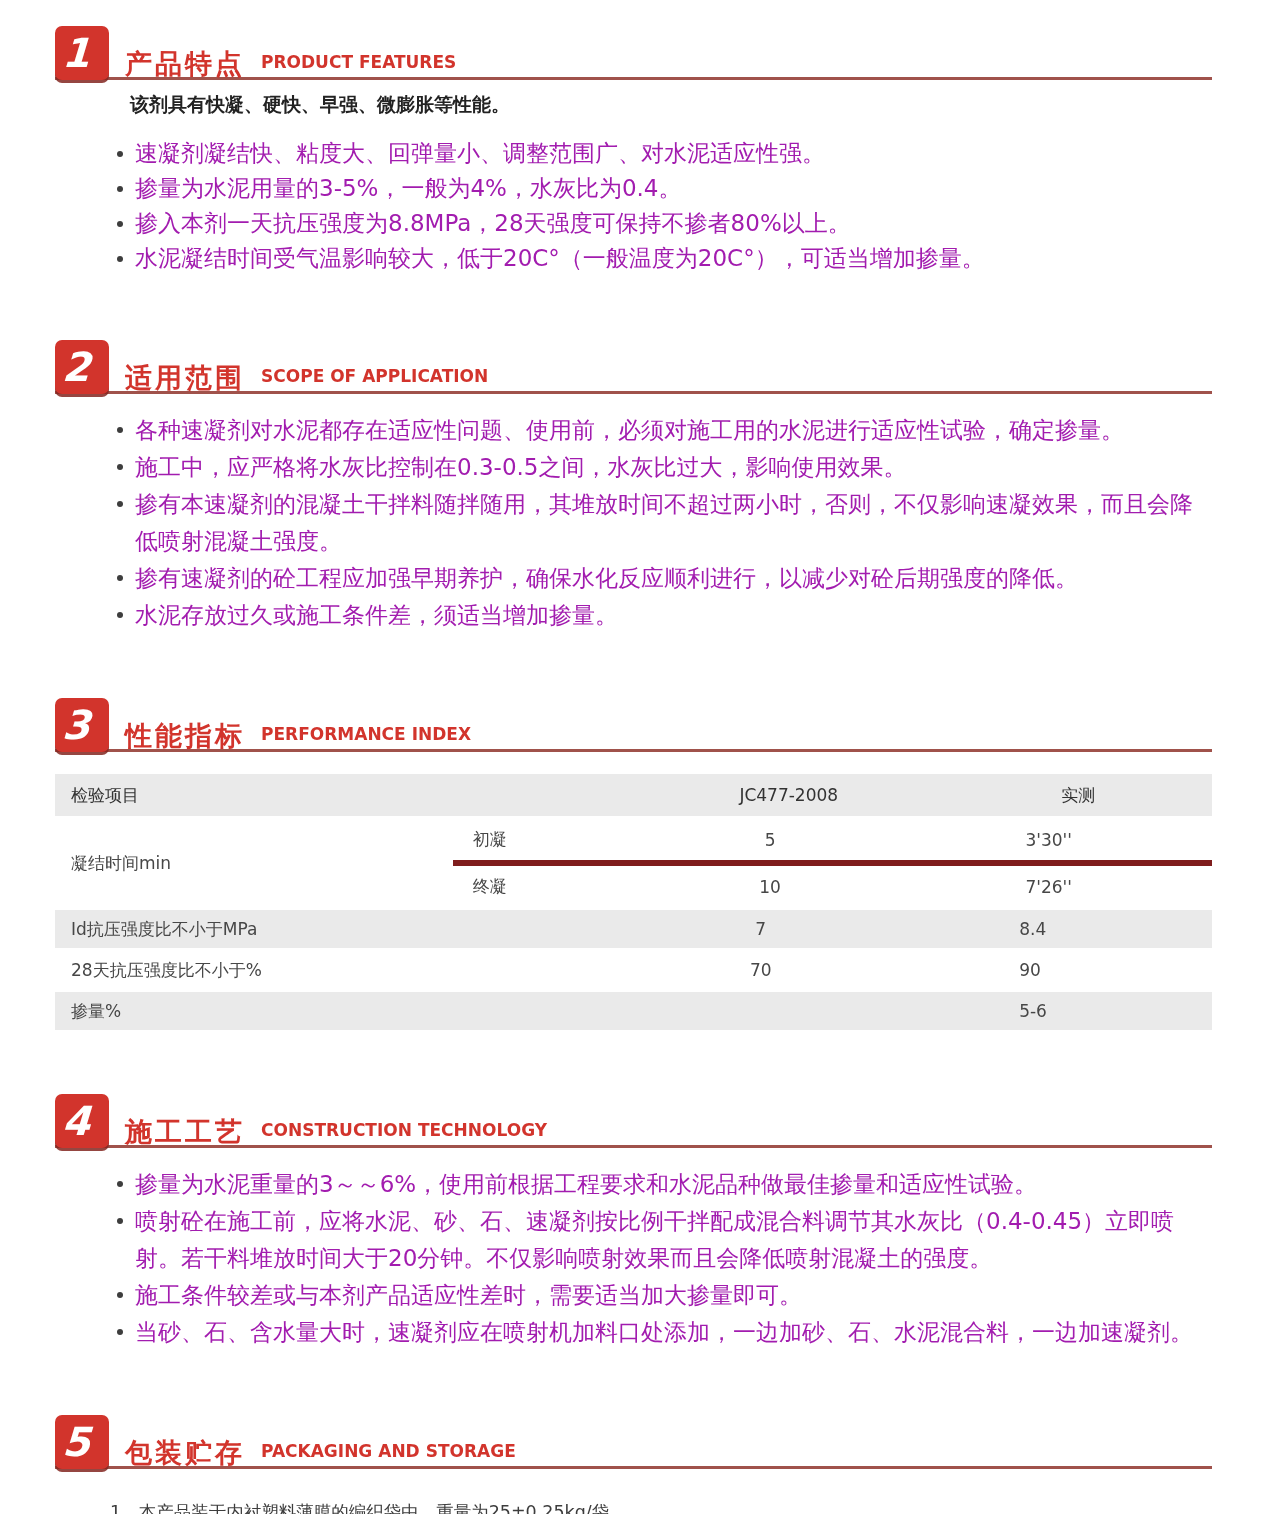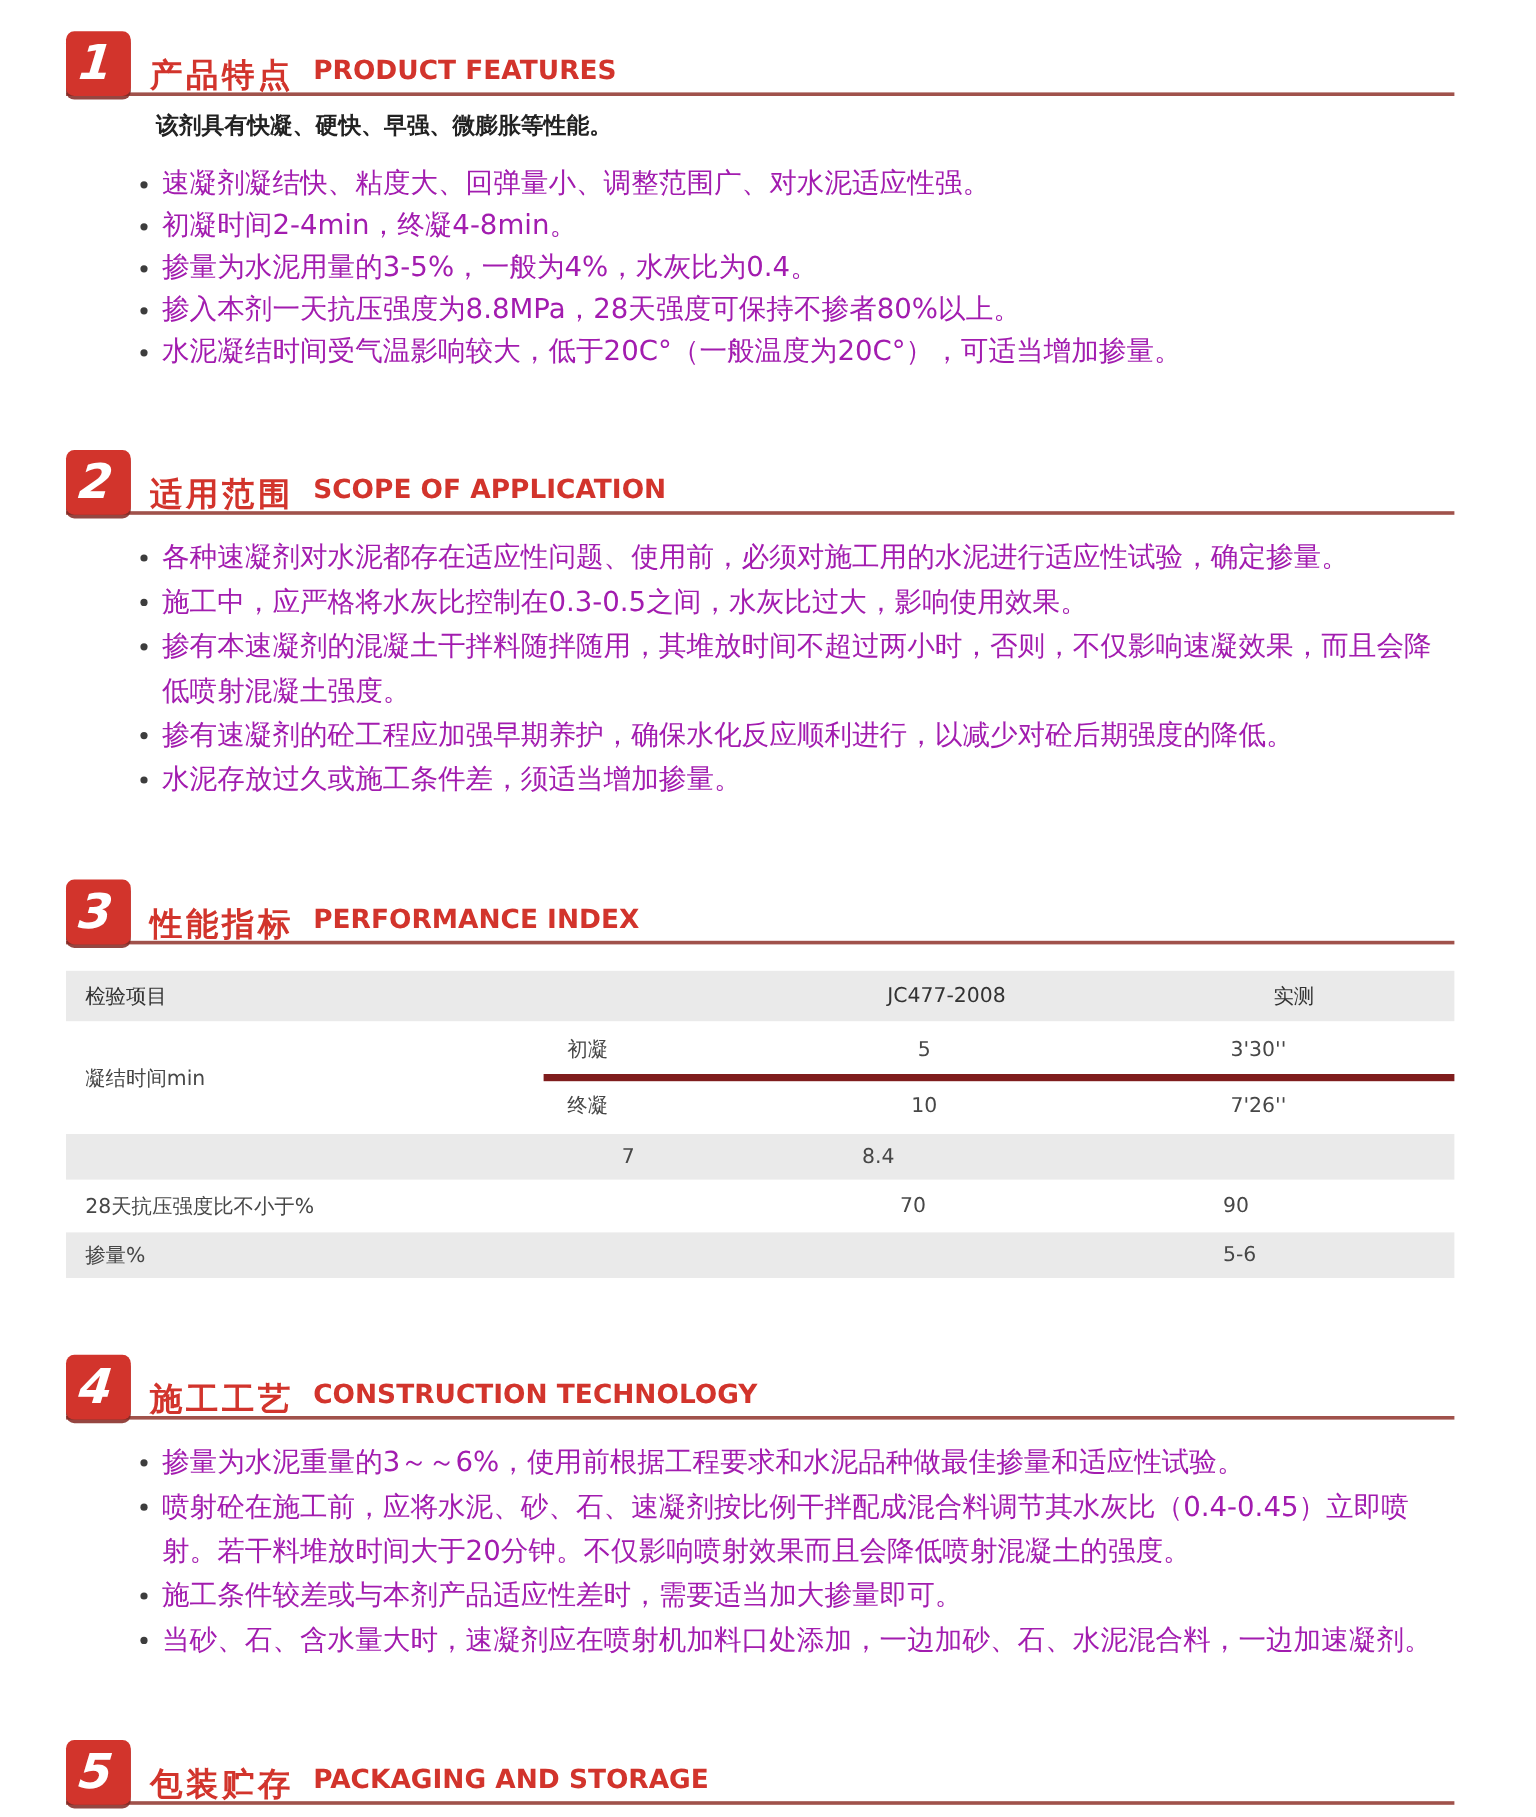--- a/index.html
+++ b/index.html
@@ -30,21 +30,21 @@
     color:#fff; font-size:40px; font-weight:bold;
     font-style:italic; transform:skewX(-6deg);
     line-height:1; padding-right:4px;
   }
   .sec-title-zh {
     color:#d2342c; font-weight:bold; font-size:27px;
     letter-spacing:3px; line-height:1.1;
     margin-bottom:-2px;
   }
   .sec-title-en {
-    color:#d2342c; font-weight:bold; font-size:22px;
+    color:#d2342c; font-weight:bold; font-size:17px;
     letter-spacing:0px; padding-bottom:5px;
   }
 
   
   .intro {
     margin:12px 0 4px 75px;
     font-size:19px; font-weight:bold; color:#222;
   }
   ul.bullets {
     list-style:none; margin:18px 0 0 60px; padding:0;
@@ -105,21 +105,20 @@
     <div class="sec-head">
       <div class="badge">
         <span>1</span>
       </div>
       <div class="sec-title-zh">产品特点</div>
       <div class="sec-title-en">PRODUCT FEATURES</div>
     </div>
     <div class="intro">该剂具有快凝、硬快、早强、微膨胀等性能。</div>
     <ul class="bullets">
       <li>速凝剂凝结快、粘度大、回弹量小、调整范围广、对水泥适应性强。</li>
-      <li>初凝时间2-4min，终凝4-8min。</li>
       <li>掺量为水泥用量的3-5%，一般为4%，水灰比为0.4。</li>
       <li>掺入本剂一天抗压强度为8.8MPa，28天强度可保持不掺者80%以上。</li>
       <li>水泥凝结时间受气温影响较大，低于20C°（一般温度为20C°），可适当增加掺量。</li>
     </ul>
   </div>
 
   <div class="sec">
     <div class="sec-head">
       <div class="badge">
         <span>2</span>
@@ -164,20 +163,21 @@
           </div>
           <div class="tg-row">
             <div class="cell-sub">终凝</div>
             <div class="cell-std">10</div>
             <div class="cell-meas">7'26''</div>
           </div>
         </div>
       </div>
 
       <div class="t-row stripe">
+        <div class="cell-label">Id抗压强度比不小于MPa</div>
         <div class="cell-sub"></div>
         <div class="cell-std">7</div>
         <div class="cell-meas">8.4</div>
       </div>
       <div class="t-row">
         <div class="cell-label">28天抗压强度比不小于%</div>
         <div class="cell-sub"></div>
         <div class="cell-std">70</div>
         <div class="cell-meas">90</div>
       </div>

